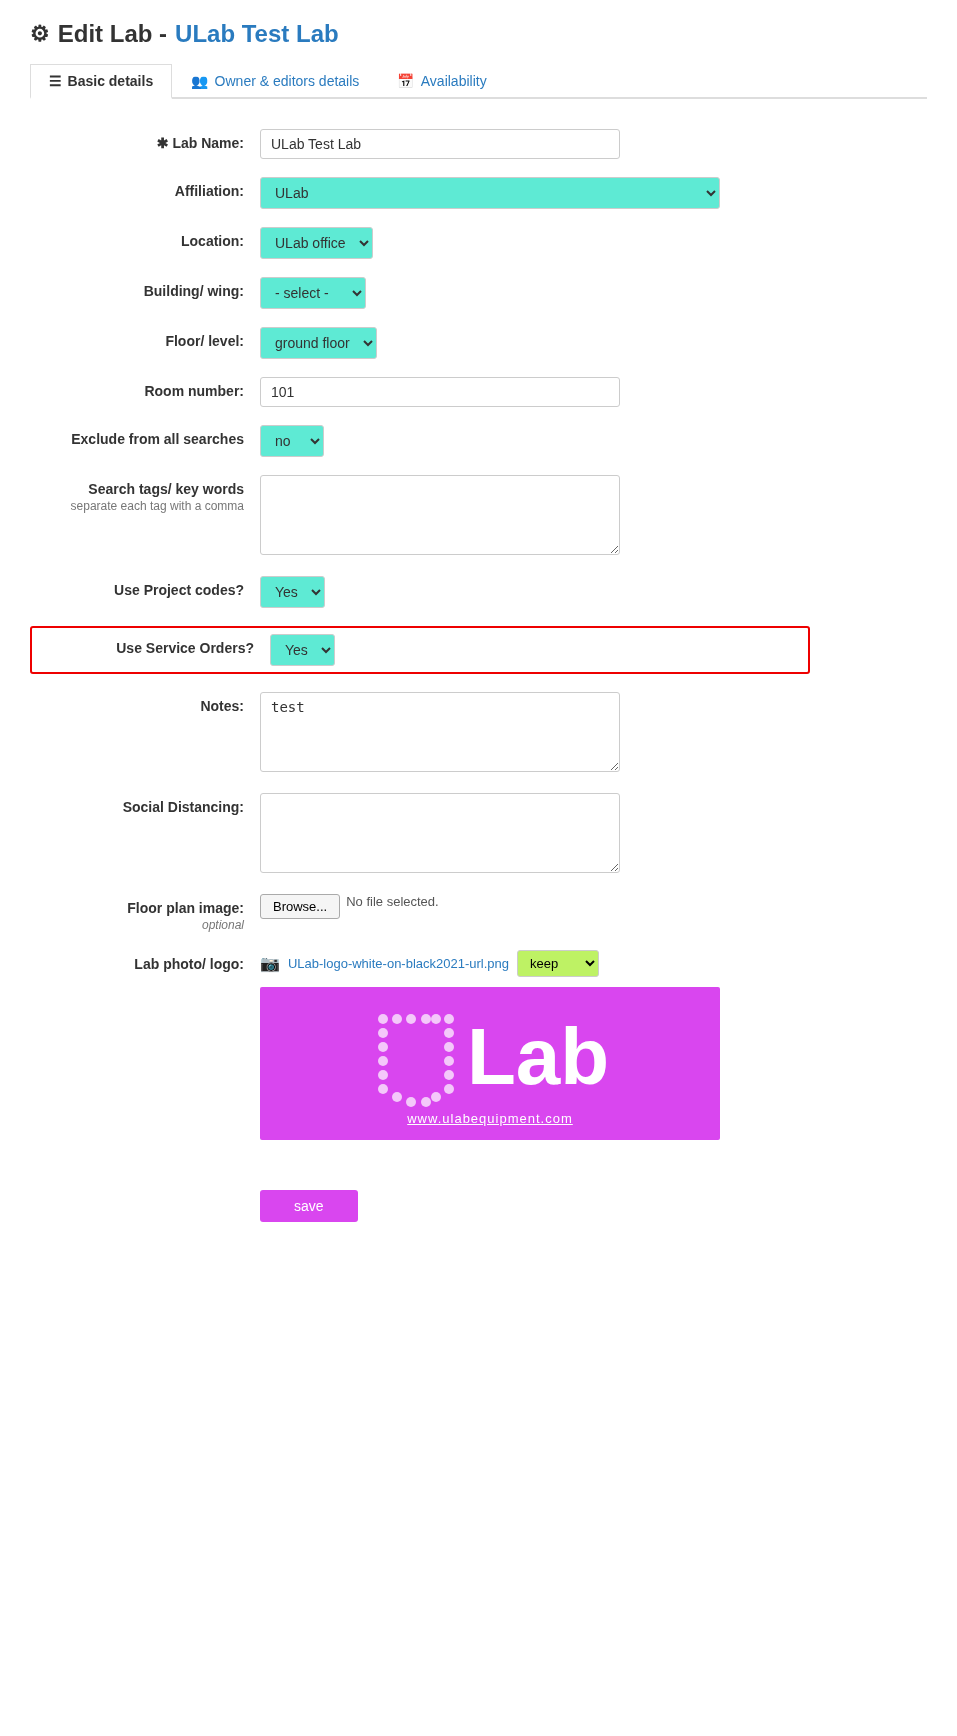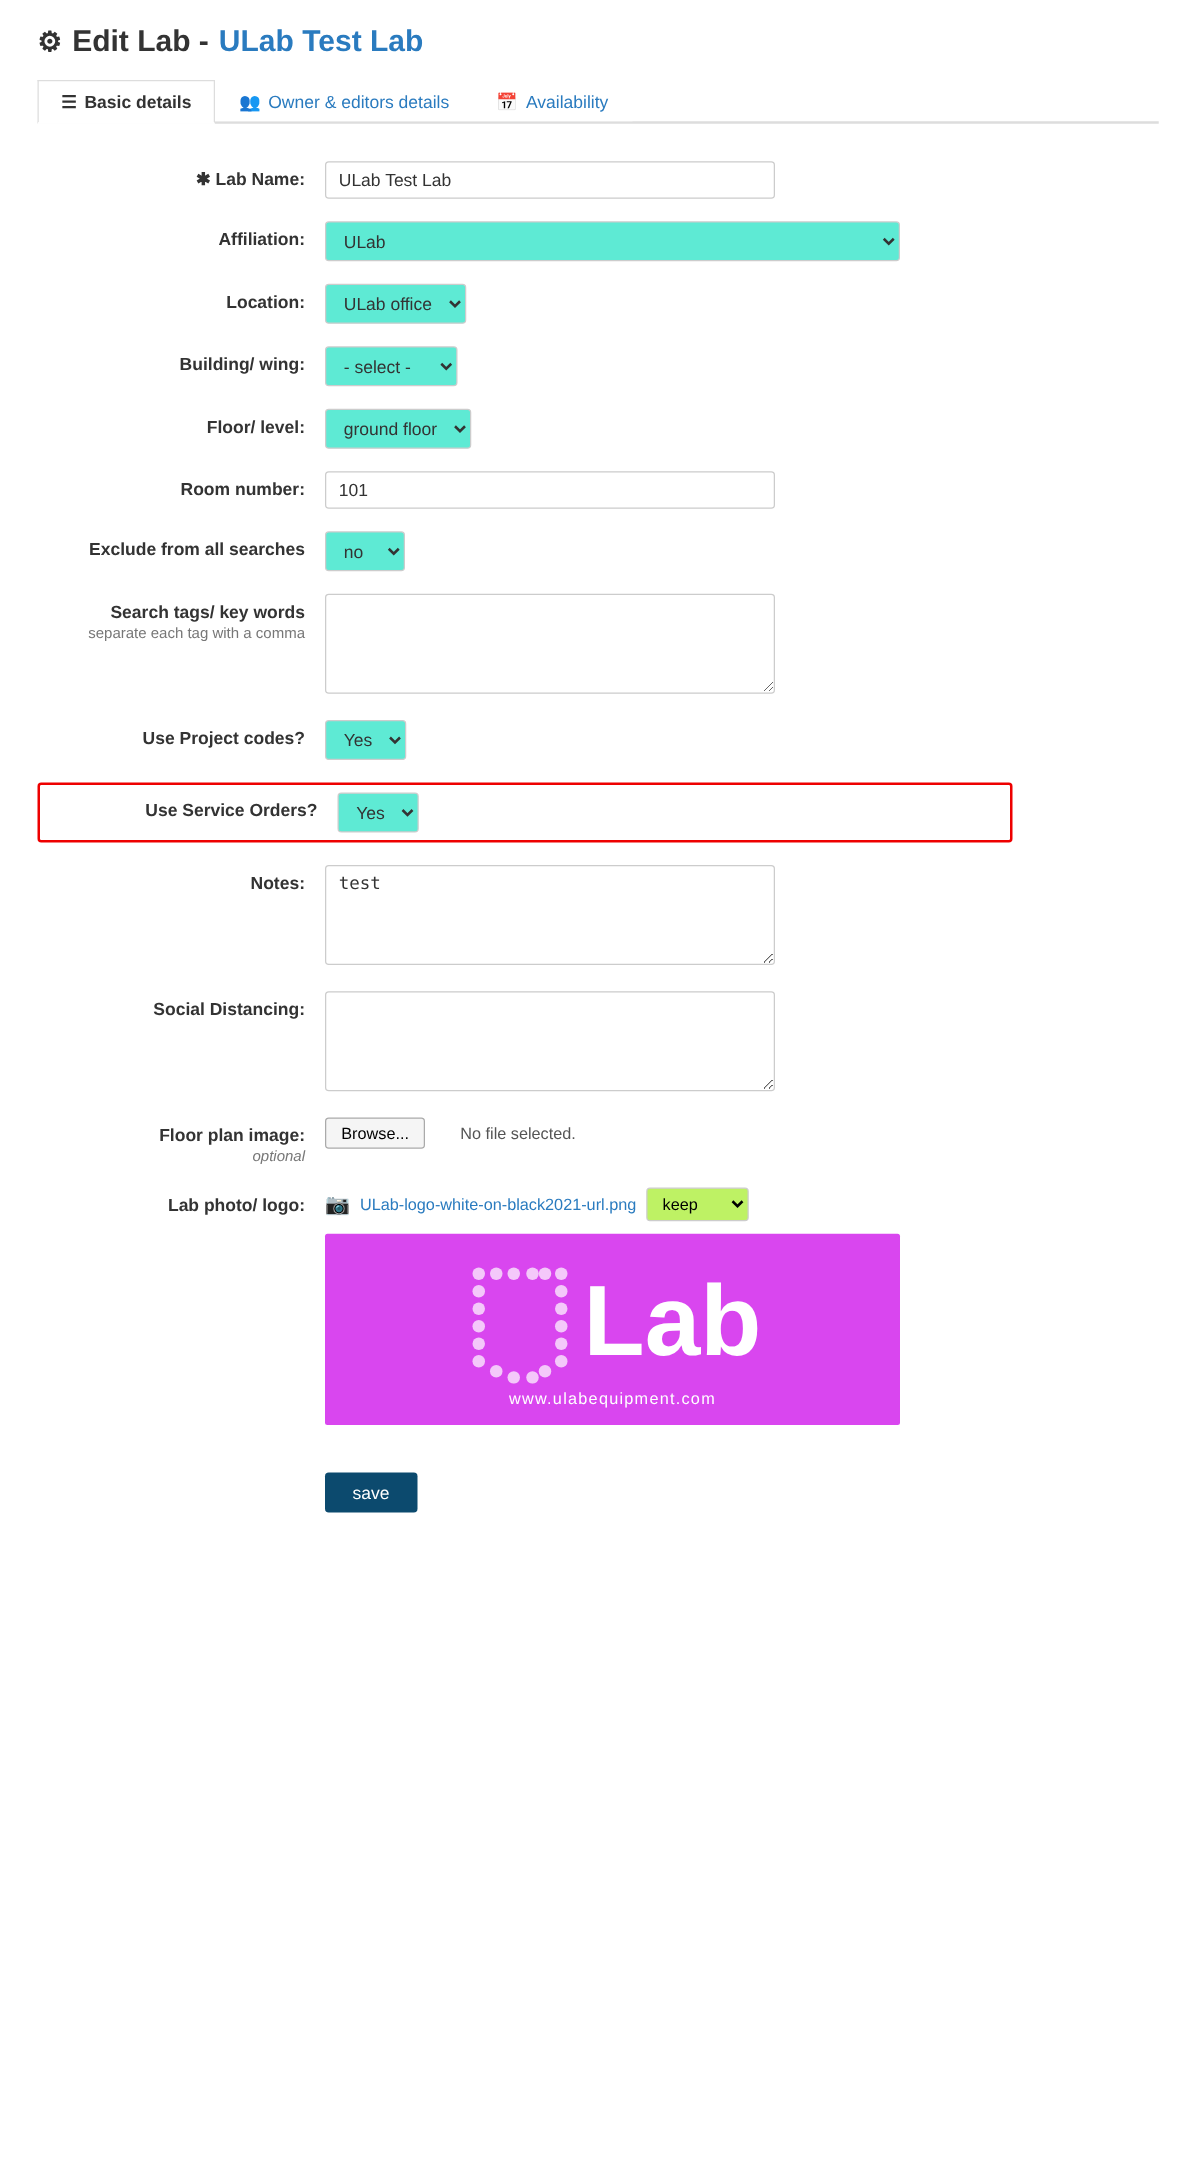--- a/index.html
+++ b/index.html
@@ -133,22 +133,22 @@
       padding: 6px 8px;
       margin-bottom: 18px;
     }
     .highlighted-row .form-row {
       margin-bottom: 0;
     }
 
     
     .file-row {
       display: flex;
-      align-items: center;
-      gap: 28px;
+      align-items: flex-start;
+      gap: 6px;
     }
     .browse-btn {
       padding: 4px 12px;
       border: 1px solid #aaa;
       border-radius: 3px;
       background: #f5f5f5;
       cursor: pointer;
       font-size: 13px;
     }
     .no-file-text {
@@ -174,28 +174,28 @@
       border-radius: 3px;
       font-size: 13px;
       background: #bef264;
     }
     .camera-icon {
       font-size: 16px;
     }
 
     
     .save-btn {
-      background: #0c4a6e;
+      background: #d946ef;
       color: #fff;
       border: none;
-      padding: 8px 22px;
+      padding: 8px 34px;
       border-radius: 3px;
       font-size: 14px;
       cursor: pointer;
-      margin-top: 20px;
+      margin-top: 32px;
       margin-left: 230px;
     }
   </style>
 </head>
 <body>
 
 <div class="page-title">
   <span class="gear-icon">⚙</span>
   <span>Edit Lab -</span>
   <span class="lab-name">ULab Test Lab</span>
@@ -421,21 +421,21 @@
               <circle cx="65" cy="90" r="5" fill="white" opacity="0.7"></circle>
 
               <circle cx="26" cy="12" r="5" fill="white" opacity="0.7"></circle>
               <circle cx="40" cy="12" r="5" fill="white" opacity="0.7"></circle>
               <circle cx="55" cy="12" r="5" fill="white" opacity="0.7"></circle>
               <circle cx="65" cy="12" r="5" fill="white" opacity="0.7"></circle>
             </svg>
           </div>
           <span style="font-size:80px; font-weight:900; color:#fff; font-family:'Arial Black', Arial, sans-serif; line-height:1;">Lab</span>
         </div>
-        <div style="color:#fff; font-size:13px; letter-spacing:1px; margin-top:4px;">www.ulabequipment.com</div>
+        <div style="color:#fff; font-size:13px; letter-spacing:1px; margin-top:4px;text-decoration:underline;">www.ulabequipment.com</div>
       </div>
     </div>
   </div>
 
   
   <button class="save-btn">save</button>
 
 </div>
 
 </body></html>

